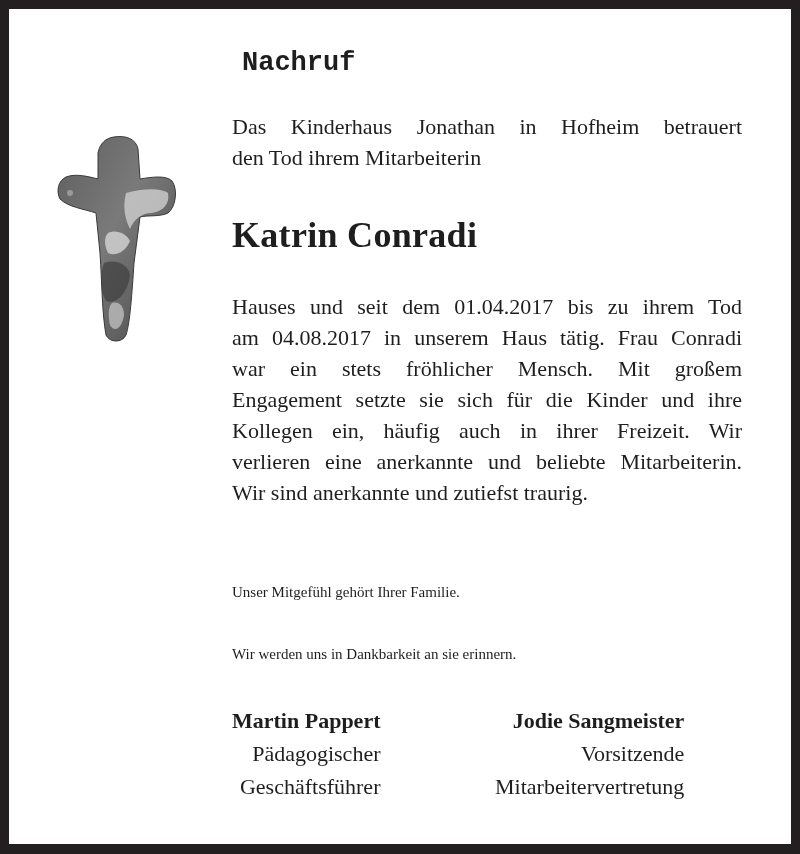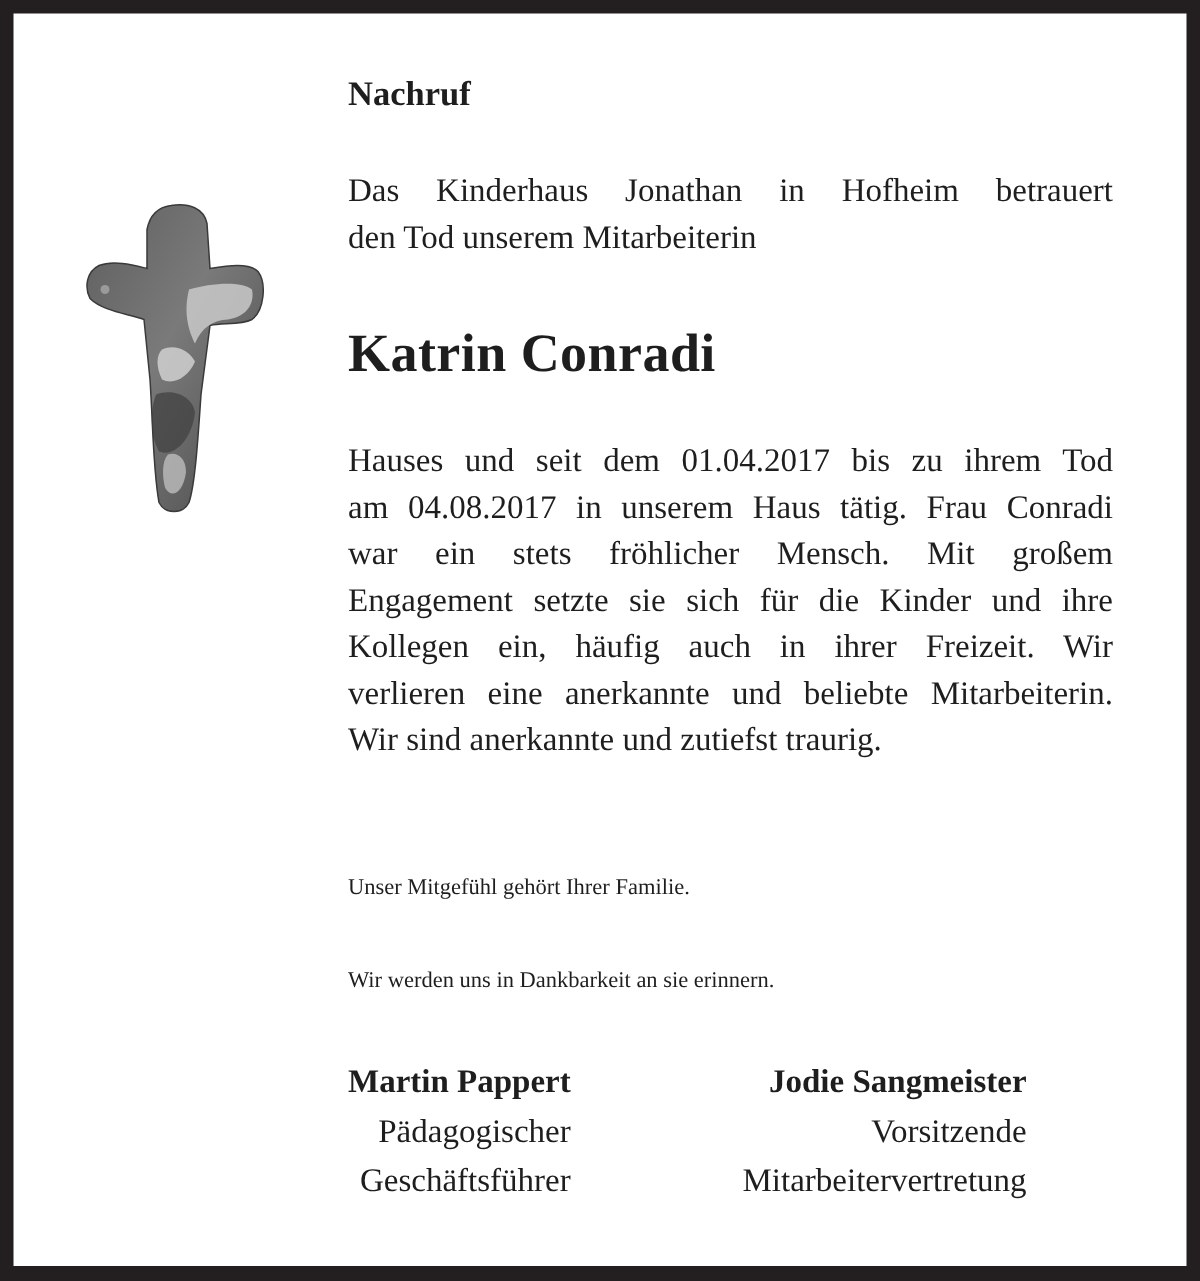--- a/index.html
+++ b/index.html
@@ -35,25 +35,26 @@
     }
     .content {
       position: absolute;
       left: 232px;
       top: 0;
       width: 510px;
     }
     .heading {
       position: absolute;
       top: 48px;
-      left: 0;
-      font-size: 23px;
+      left: 10px;
+      font-size: 27px;
       font-weight: bold;
       line-height: 30px;
       white-space: nowrap;
+      font-family: Liberation Mono, monospace;
     }
     .intro {
       position: absolute;
       top: 111px;
       left: 0;
       width: 510px;
       font-size: 22px;
       line-height: 31px;
     }
     .intro .line { display: block; white-space: nowrap; }
@@ -137,21 +138,21 @@
     <path d="M48 130 C58 126 72 130 74 142 C72 160 60 172 50 168 C44 158 44 140 48 130 Z" fill="#3f3f3f" opacity="0.7"></path>
     <circle cx="14" cy="60" r="3" fill="#9a9a9a"></circle>
   </svg>
 </div>
 
 <div class="content">
   <div class="heading">Nachruf</div>
 
   <div class="intro">
     <span class="line justify">Das Kinderhaus Jonathan in Hofheim betrauert</span>
-    <span class="line">den Tod unserem Mitarbeiterin</span>
+    <span class="line">den Tod ihrem Mitarbeiterin</span>
   </div>
 
   <div class="name">Katrin Conradi</div>
 
   <div class="body-text">
     <span class="line">Hauses und seit dem 01.04.2017 bis zu ihrem Tod</span>
     <span class="line">am 04.08.2017 in unserem Haus tätig. Frau Conradi</span>
     <span class="line">war ein stets fröhlicher Mensch. Mit großem</span>
     <span class="line">Engagement setzte sie sich für die Kinder und ihre</span>
     <span class="line">Kollegen ein, häufig auch in ihrer Freizeit. Wir</span>

